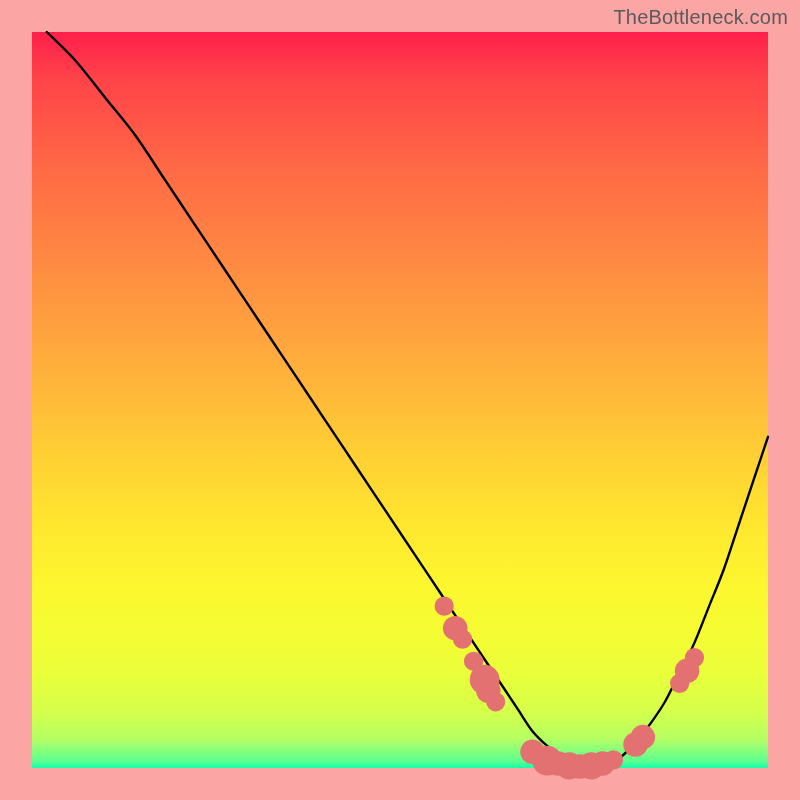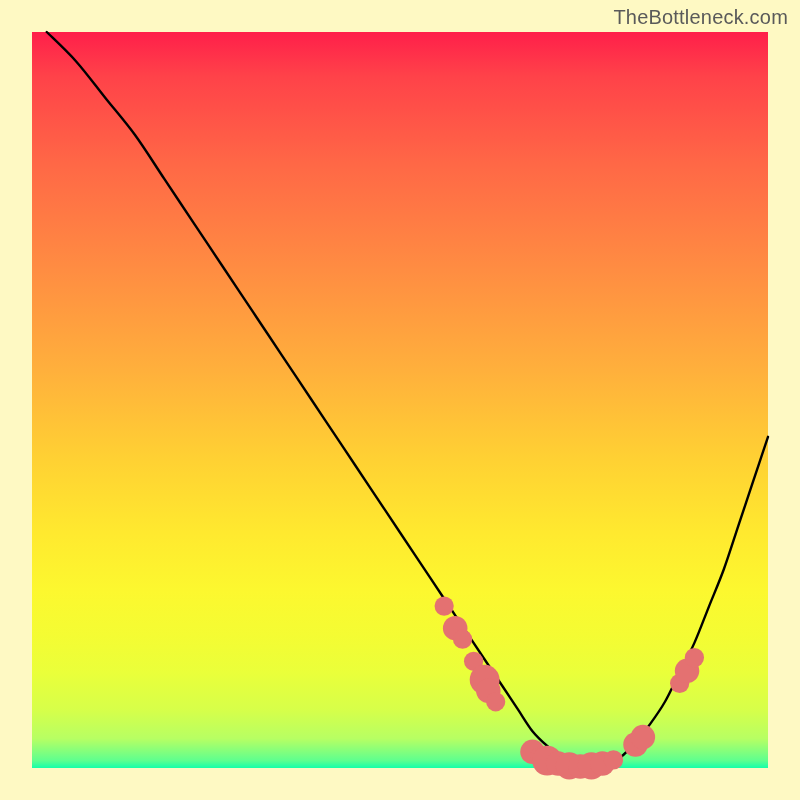--- a/index.html
+++ b/index.html
@@ -1,20 +1,20 @@
 <!DOCTYPE html>
 <html><head>
 <meta charset="utf-8">
 <style>
   * { margin: 0; padding: 0; box-sizing: border-box; }
   body { background: #000; width: 800px; height: 800px; overflow: hidden; font-family: Arial, sans-serif; }
   .outer {
     width: 800px;
     height: 800px;
-    background: #fef9c3;
+    background: #fca5a5;
     position: relative;
   }
   .watermark {
     position: absolute;
     top: 6px;
     right: 12px;
     color: #5a5a5a;
     font-size: 20px;
     font-weight: 500;
     letter-spacing: 0.2px;

